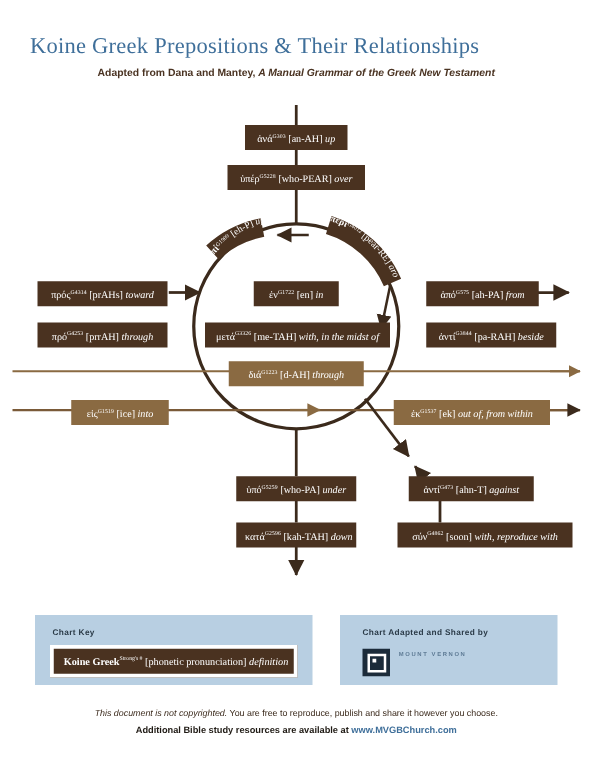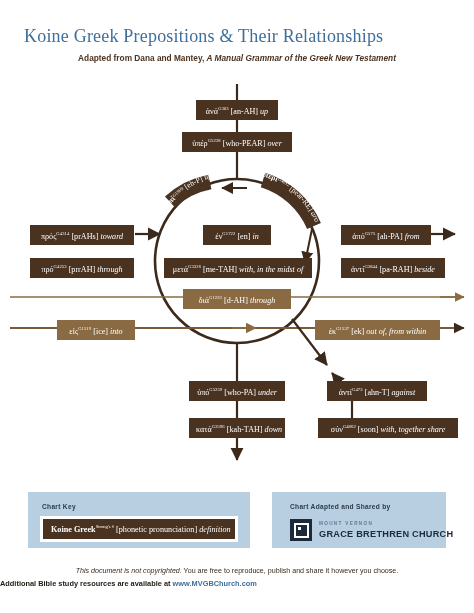--- a/index.html
+++ b/index.html
@@ -71,21 +71,21 @@
   .logo-main{
     position:absolute;font-size:9.2px;font-weight:700;color:#1b2b3a;letter-spacing:.25px;
   }
 
   .foot1{
     position:absolute;left:0;right:0;top:567px;text-align:center;
     font-size:7.1px;color:#3b2a1c;
   }
   .foot1 i{font-style:italic;}
   .foot2{
-    position:absolute;left:0;right:0;top:579px;
+    position:absolute;left:0;right:0;top:579px;text-align:center;
     font-size:7.4px;color:#1f1a14;font-weight:700;
   }
   .foot2 .url{color:#3f6f9a;}
 
   
   .arc-text{font-family:"Liberation Serif", serif;font-size:7.6px;fill:#ffffff;}
   .arc-text .gk{font-weight:700;}
 </style>
 </head>
 <body>
@@ -240,40 +240,39 @@
 
     <div class="box" style="left:327px;top:303px;width:100px;">
       <span class="gk">ἀντί</span><span class="sup">G473</span>
       <span>[ahn-T]</span>
       <span class="def">against</span>
     </div>
 
     <div class="box" style="left:318px;top:340px;width:140px;">
       <span class="gk">σύν</span><span class="sup">G4862</span>
       <span>[soon]</span>
-      <span class="def">with, together share</span>
+      <span class="def">with, reproduce with</span>
     </div>
 
   </div>
 
   <div class="panel" style="left:28px;top:492px;width:222px;height:56px;"></div>
   <div class="panel-label" style="left:42px;top:503px;">Chart Key</div>
   <div class="keybox" style="left:40px;top:516px;width:198px;">
     <b>Koine Greek</b><span class="sup">Strong's #</span>
     <span>[phonetic pronunciation]</span>
     <i>definition</i>
   </div>
 
   <div class="panel" style="left:272px;top:492px;width:174px;height:56px;"></div>
   <div class="panel-label" style="left:290px;top:503px;">Chart Adapted and Shared by</div>
   <div class="logo-mark" style="left:290px;top:519px;">
     <div class="ring"></div>
   </div>
   <div class="logo-top" style="left:319px;top:521px;">MOUNT VERNON</div>
-  <div class="logo-main" style="left:319px;top:529px;">GRACE BRETHREN CHURCH</div>
 
   <div class="foot1">
     <i>This document is not copyrighted.</i><span> You are free to reproduce, publish and share it however you choose.</span>
   </div>
   <div class="foot2">
     <span>Additional Bible study resources are available at </span><span class="url">www.MVGBChurch.com</span>
   </div>
 
 </div>
 

